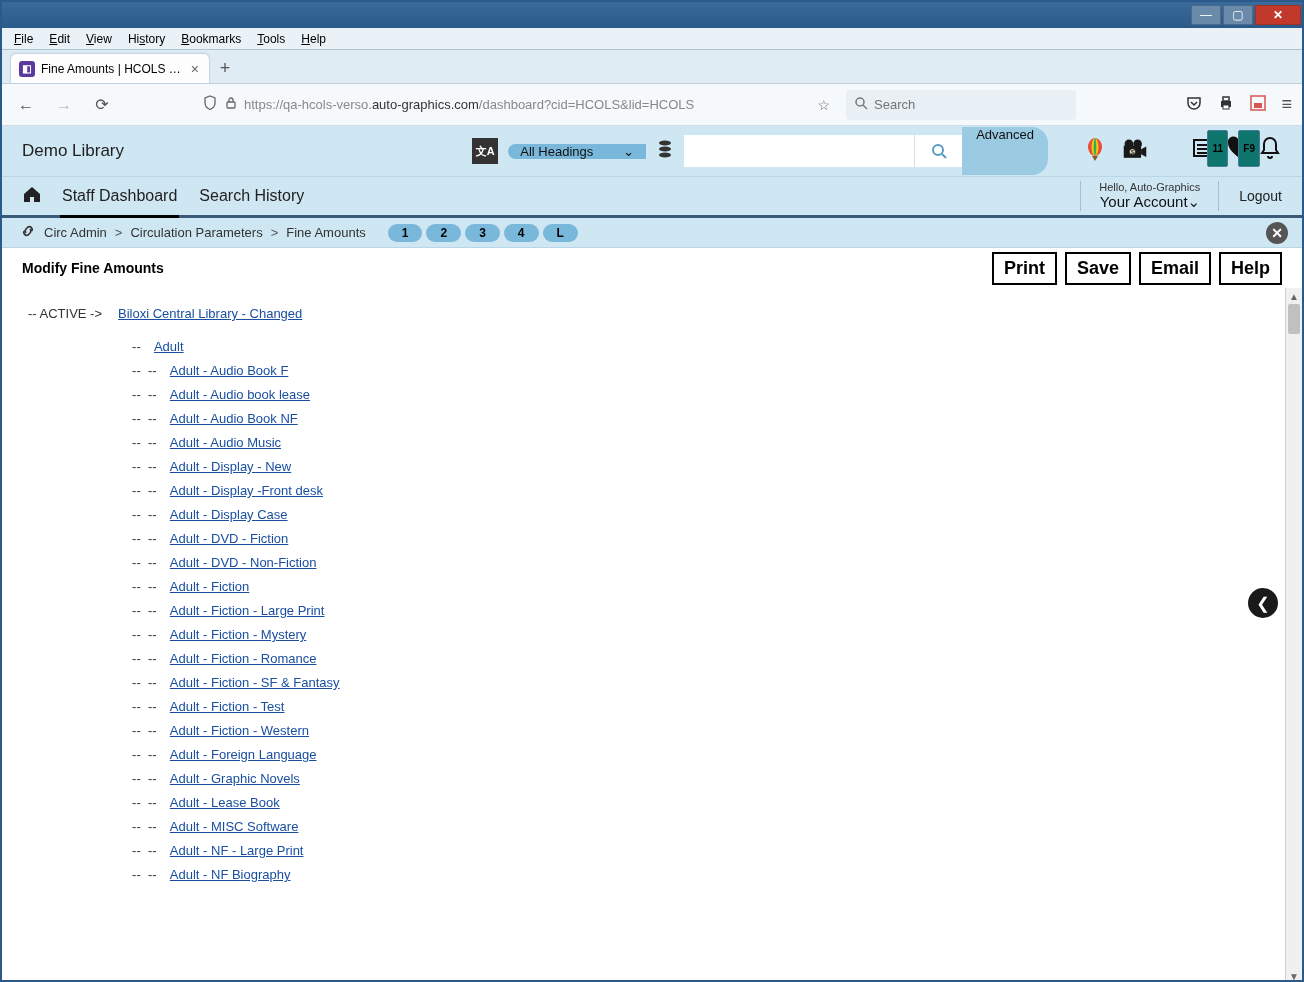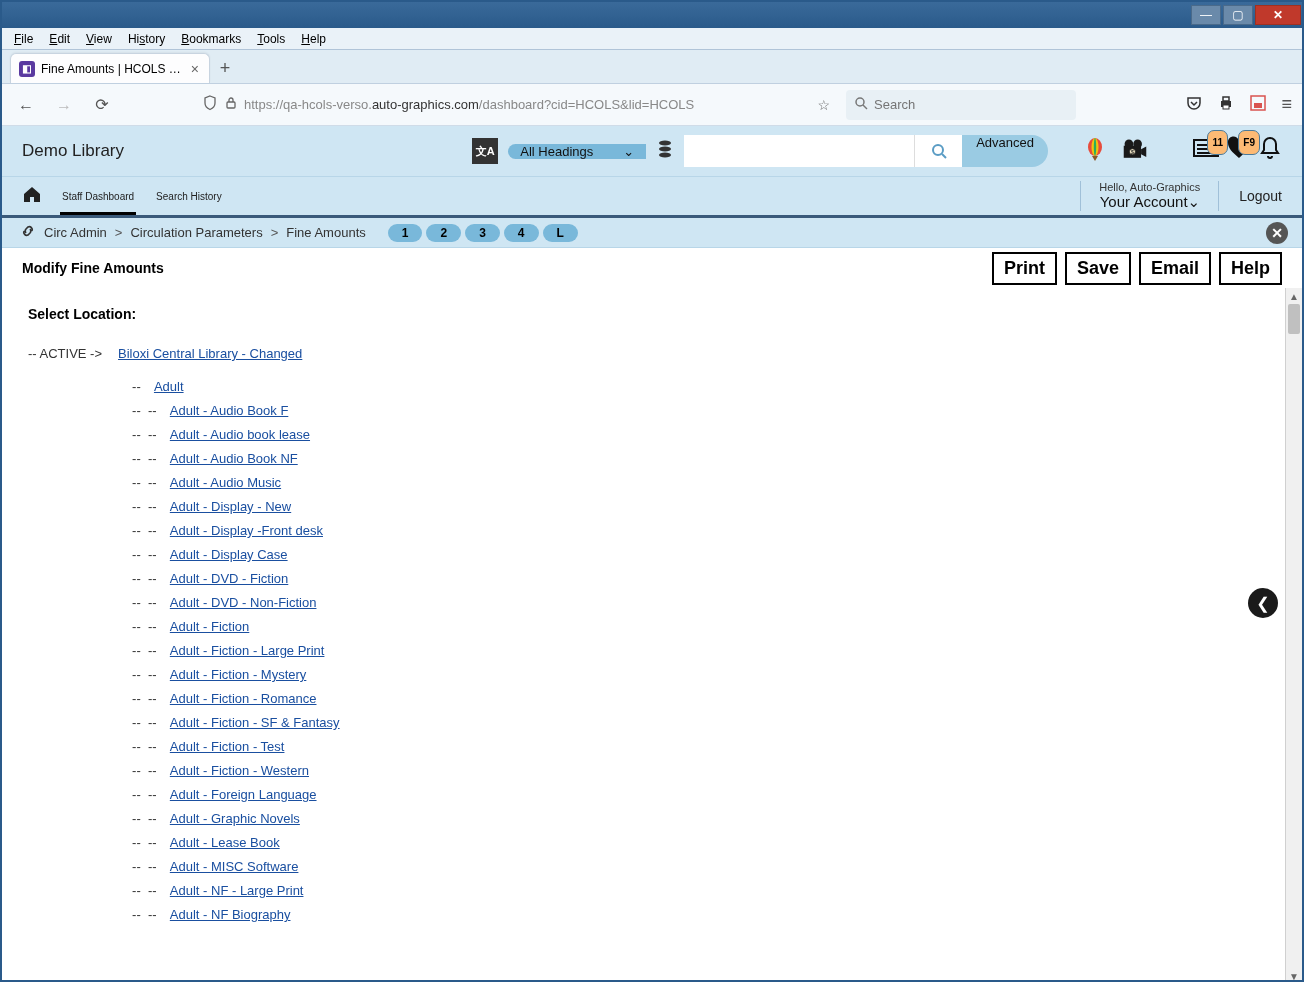--- a/index.html
+++ b/index.html
@@ -156,45 +156,45 @@
 .db-icon { padding:0 10px;color:#333;font-size:16px; }
 .search-input-app {
   height:32px;width:230px;background:#fff;border:none;padding:0 10px;
 }
 .search-btn-app {
   height:32px;width:48px;background:#fff;
   border-left:1px solid #ddd;
   display:flex;align-items:center;justify-content:center;color:#5a9cc4;font-size:17px;
 }
 .advanced-btn {
-  height:32px;padding:0 14px;background:#9acbe3;
+  height:48px;padding:0 14px;background:#9acbe3;
   border-radius:0 16px 16px 0;color:#111;
 }
 .util-icons { display:flex;align-items:center;gap:14px; }
 .balloon-icon svg, .cam-icon svg { width:26px;height:26px; }
 .right-icons { display:flex;align-items:center;gap:6px;margin-left:30px; }
 .badge-wrap { position:relative; }
 .badge {
   position:absolute;top:-6px;right:-8px;
-  background:#fdba74;color:#000;
+  background:#0f766e;color:#000;
   font-size:10px;font-weight:bold;
-  padding:6px 4px;border-radius:7px;border:1px solid #4a7a9a;
+  padding:12px 4px;border-radius:2px;border:1px solid #4a7a9a;
 }
 .icon-card,.icon-heart,.icon-bell { font-size:22px;color:#111; }
 
 
 .app-subhdr {
   height:42px;background:#cfe6f3;
   border-top:1px solid #b8d6e8;
   border-bottom:3px solid #3a5a7a;
   display:flex;align-items:center;padding:0 20px;gap:20px;
 }
 .home-staff-tabs { display:flex;align-items:center;gap:18px; }
 .home-icon { font-size:18px;color:#222; }
-.staff-tab { font-size:10px;color:#222;padding:10px 2px;position:relative; }
+.staff-tab { font-size:16px;color:#222;padding:10px 2px;position:relative; }
 .staff-tab.active::after {
   content:"";position:absolute;bottom:-3px;left:0;right:0;height:3px;background:#000;
 }
 .acct-area {
   margin-left:auto;display:flex;align-items:center;gap:20px;
 }
 .acct-block { text-align:right;border-left:1px solid #a0c0d8;padding-left:18px; border-right:1px solid #a0c0d8;padding-right:18px;}
 .acct-hello { font-size:11px;color:#333; }
 .acct-name { font-size:15px;color:#111; }
 .logout { font-size:14px;color:#222; }
@@ -468,21 +468,20 @@
   <span class="page-title-local">Modify Fine Amounts</span>
   <div class="action-btns">
     <button class="act-btn">Print</button>
     <button class="act-btn">Save</button>
     <button class="act-btn">Email</button>
     <button class="act-btn">Help</button>
   </div>
 </div>
 
 <div class="main-area">
-  <div class="select-loc">Select Location:</div>
 
   <div class="tree-row">
     <span class="active-lbl">-- ACTIVE -&gt;</span>
     <div class="tree-list">
       <a class="tree-link">Biloxi Central Library - Changed</a>
       <div class="sublist" id="sublist">
         <div class="subrow">
           <span class="dashes">--  </span>
           <a class="tree-link">Adult</a>
         </div>

